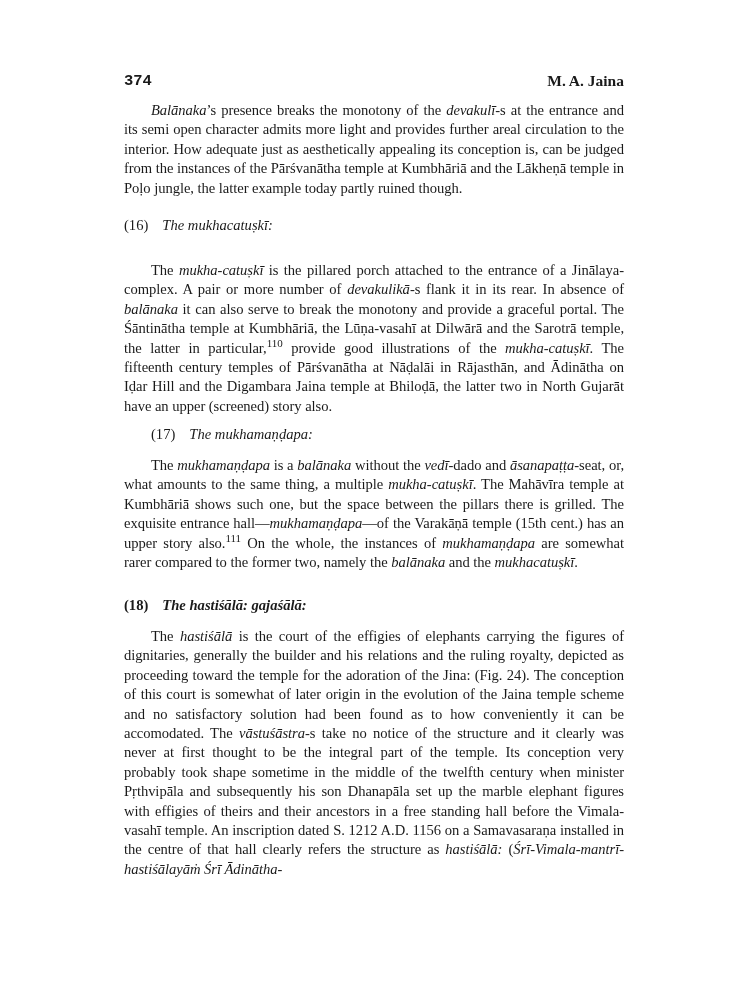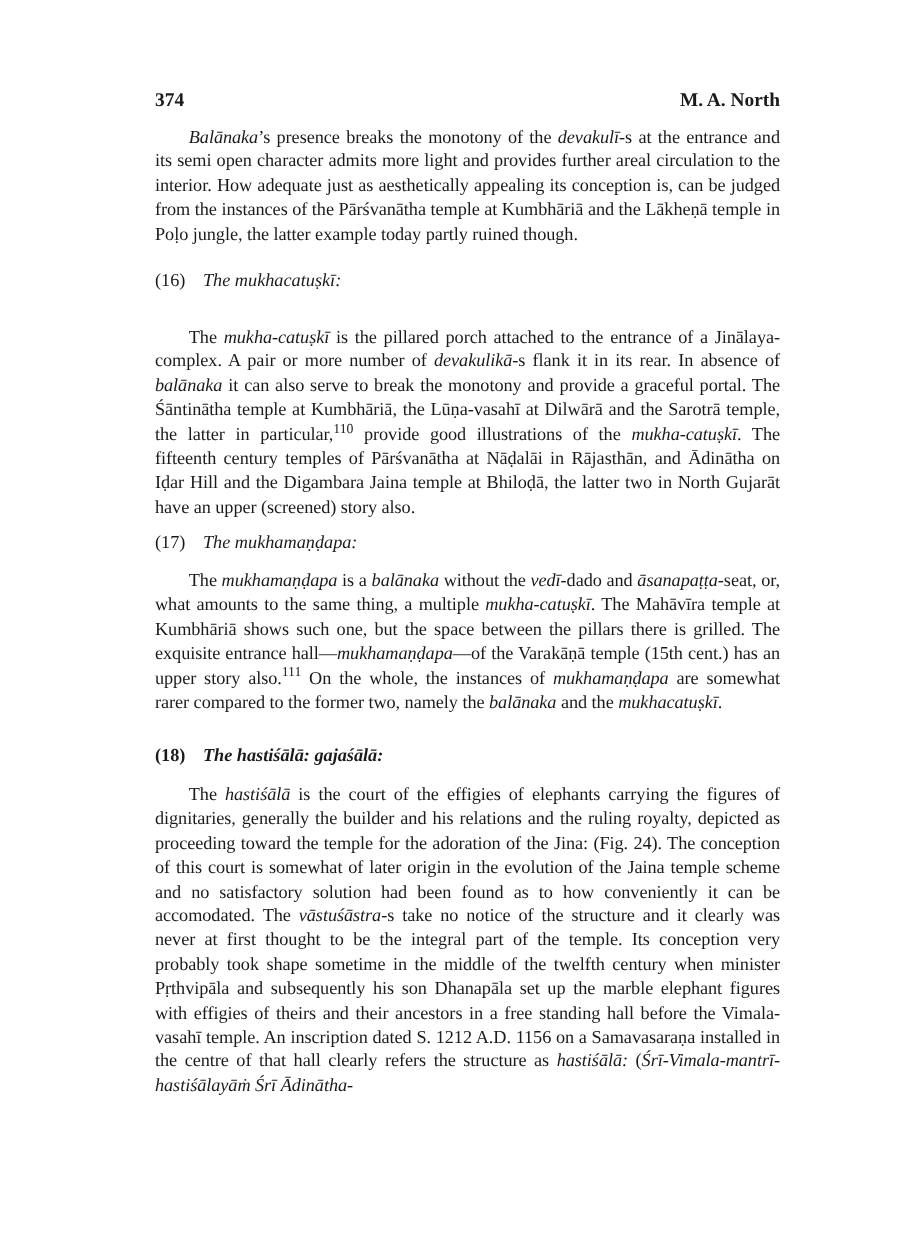--- a/index.html
+++ b/index.html
@@ -1,48 +1,48 @@
 <!DOCTYPE html>
 <html><head>
 <meta charset="utf-8">
 <style>
   html, body { margin:0; padding:0; background:#ffffff; }
   body { width:737px; height:1000px; position:relative; overflow:hidden;
          font-family:"Liberation Serif","DejaVu Serif",serif; color:#1a1a1a; }
   .page { position:absolute; left:124px; top:0; width:500px; }
   .running-head { position:absolute; top:72px; left:0; width:500px; height:20px;
                   font-weight:bold; font-size:15.5px; }
-  .running-head .pno { position:absolute; left:0; top:0; }
+  .running-head .pno { position:absolute; left:0; top:0;font-family:Liberation Mono, monospace; }
   .running-head .author { position:absolute; right:0; top:0; }
   .para { position:absolute; left:0; width:500px; font-size:14.6px; line-height:19.4px;
           text-align:justify; text-indent:27px; margin:0; letter-spacing:-0.05px; }
   .heading { position:absolute; left:0; font-size:14.6px; line-height:19px; }
   .heading .num { font-style:normal; }
   .heading .title { font-style:italic; margin-left:14px; }
   i { font-style:italic;margin-top:42px; }
   sup { font-size:11px; line-height:0; vertical-align:super; }
 </style>
 </head>
 <body>
 
 <div class="page">
   <div class="running-head">
     <span class="pno">374</span>
-    <span class="author">M. A. North</span>
+    <span class="author">M. A. Jaina</span>
   </div>
 
   <p class="para" style="top:101px;"><i>Balānaka</i><span>’s presence breaks the monotony of the </span><i>devakulī</i><span>-s at the entrance and its semi open character admits more light and provides further areal circulation to the interior. How adequate just as aesthetically appealing its conception is, can be judged from the instances of the Pārśvanātha temple at Kumbhāriā and the Lākheṇā temple in Poḷo jungle, the latter example today partly ruined though.</span></p>
 
   <div class="heading" style="top:216px;">
     <span class="num">(16)</span><span class="title">The mukhacatuṣkī:</span>
   </div>
 
   <p class="para" style="top:261px;"><span>The </span><i>mukha-catuṣkī</i><span> is the pillared porch attached to the entrance of a Jinālaya-complex. A pair or more number of </span><i>devakulikā</i><span>-s flank it in its rear. In absence of </span><i>balānaka</i><span> it can also serve to break the monotony and provide a graceful portal. The Śāntinātha temple at Kumbhāriā, the Lūṇa-vasahī at Dilwārā and the Sarotrā temple, the latter in particular,</span><sup>110</sup><span> provide good illustrations of the </span><i>mukha-catuṣkī</i><span>. The fifteenth century temples of Pārśvanātha at Nāḍalāi in Rājasthān, and Ādinātha on Iḍar Hill and the Digambara Jaina temple at Bhiloḍā, the latter two in North Gujarāt have an upper (screened) story also.</span></p>
 
-  <div class="heading" style="top:425px;">
+  <div class="heading" style="top:425px;margin-left:27px;">
     <span class="num">(17)</span><span class="title">The mukhamaṇḍapa:</span>
   </div>
 
   <p class="para" style="top:456px;"><span>The </span><i>mukhamaṇḍapa</i><span> is a </span><i>balānaka</i><span> without the </span><i>vedī</i><span>-dado and </span><i>āsanapaṭṭa</i><span>-seat, or, what amounts to the same thing, a multiple </span><i>mukha-catuṣkī</i><span>. The Mahāvīra temple at Kumbhāriā shows such one, but the space between the pillars there is grilled. The exquisite entrance hall—</span><i>mukhamaṇḍapa</i><span>—of the Varakāṇā temple (15th cent.) has an upper story also.</span><sup>111</sup><span> On the whole, the instances of </span><i>mukhamaṇḍapa</i><span> are somewhat rarer compared to the former two, namely the </span><i>balānaka</i><span> and the </span><i>mukhacatuṣkī</i><span>.</span></p>
 
   <div class="heading" style="top:596px;font-weight:bold;">
     <span class="num">(18)</span><span class="title">The hastiśālā: gajaśālā:</span>
   </div>
 
   <p class="para" style="top:627px;"><span>The </span><i>hastiśālā</i><span> is the court of the effigies of elephants carrying the figures of dignitaries, generally the builder and his relations and the ruling royalty, depicted as proceeding toward the temple for the adoration of the Jina: (Fig. 24). The conception of this court is somewhat of later origin in the evolution of the Jaina temple scheme and no satisfactory solution had been found as to how conveniently it can be accomodated. The </span><i>vāstuśāstra</i><span>-s take no notice of the structure and it clearly was never at first thought to be the integral part of the temple. Its conception very probably took shape sometime in the middle of the twelfth century when minister Pṛthvipāla and subsequently his son Dhanapāla set up the marble elephant figures with effigies of theirs and their ancestors in a free standing hall before the Vimala-vasahī temple. An inscription dated S. 1212 A.D. 1156 on a Samavasaraṇa installed in the centre of that hall clearly refers the structure as </span><i>hastiśālā: </i><span>(</span><i>Śrī-Vimala-mantrī-hastiśālayāṁ Śrī Ādinātha-</i></p>

